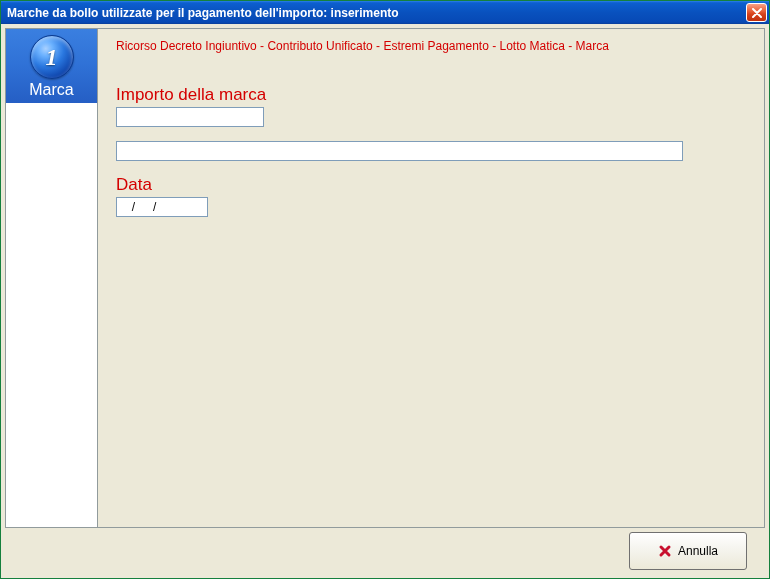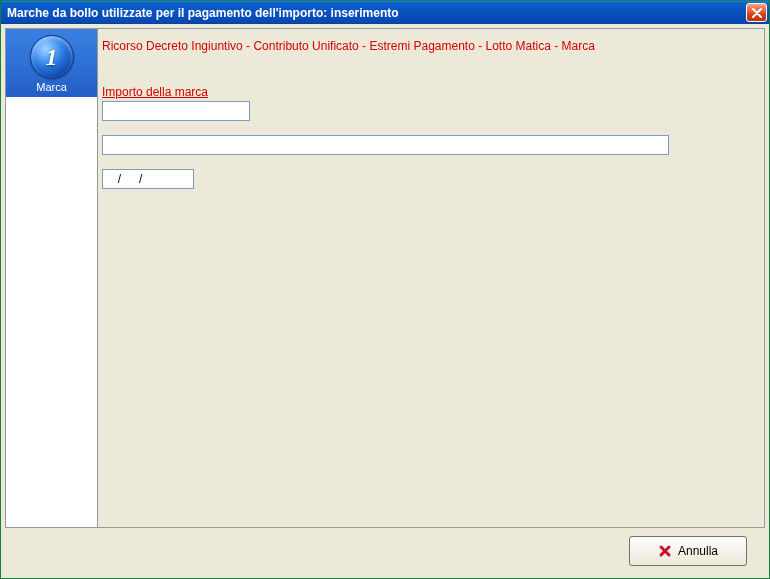--- a/index.html
+++ b/index.html
@@ -91,39 +91,38 @@
     justify-content: center;
   }
   .step-num {
     font-family: Georgia, "Times New Roman", serif;
     font-style: italic;
     font-weight: bold;
     font-size: 24px;
     color: #fff;
     text-shadow: 0 1px 2px rgba(0,0,0,0.5);
   }
-  .step-label { font-size: 11px; }
+  .step-label { font-size: 16px; }
 
   
   .content {
     flex: 1;
-    padding: 10px 4px;
+    padding: 10px 18px;
     color: #d40000;
     font-size: 12px;
   }
   .breadcrumb {
     color: #d40000;
     margin-bottom: 32px;
     font-size: 12px;
   }
   .field-label {
     color: #d40000;
     margin-bottom: 2px;
-    font-size: 12px;
-    text-decoration: underline;
+    font-size: 17px;
   }
   .field-block { margin-bottom: 14px; }
   input[type=text] {
     font-family: Tahoma, Arial, sans-serif;
     font-size: 12px;
     padding: 2px 4px;
     border: 1px solid #7f9db9;
     background: #fff;
     color: #000;
     height: 20px;
@@ -136,21 +135,21 @@
   .footer {
     height: 46px;
     display: flex;
     align-items: center;
     justify-content: flex-end;
     gap: 10px;
     padding: 0 18px 0 0;
   }
   .btn {
     min-width: 118px;
-    height: 30px;
+    height: 38px;
     background: linear-gradient(to bottom, #ffffff 0%, #f5f4ee 45%, #ece9d8 100%);
     border: 1px solid #707070;
     border-radius: 3px;
     display: flex;
     align-items: center;
     justify-content: center;
     gap: 6px;
     font-size: 12px;
     color: #000;
     cursor: pointer;
@@ -190,20 +189,21 @@
         <div class="field-block">
           <div class="field-label">Importo della marca</div>
           <input type="text" class="in-importo" value="" style="">
         </div>
 
         <div class="field-block">
           <input type="text" class="in-id" value="" style="">
         </div>
 
         <div class="field-block">
+          <div class="field-label">Data</div>
           <input type="text" class="in-data" value="  /   /" style="">
         </div>
       </div>
 
     </div>
 
     <div class="footer">
       <div class="btn">
         <svg width="14" height="14" viewBox="0 0 14 14">
           <path d="M3 3 L11 11 M11 3 L3 11" stroke="#c8102e" stroke-width="3" stroke-linecap="round"></path>

